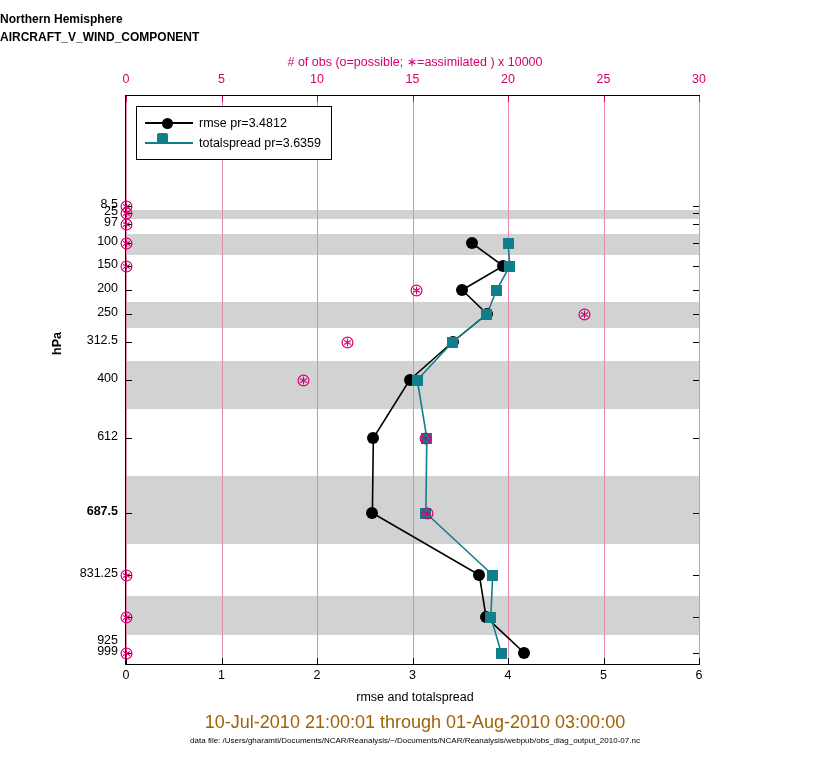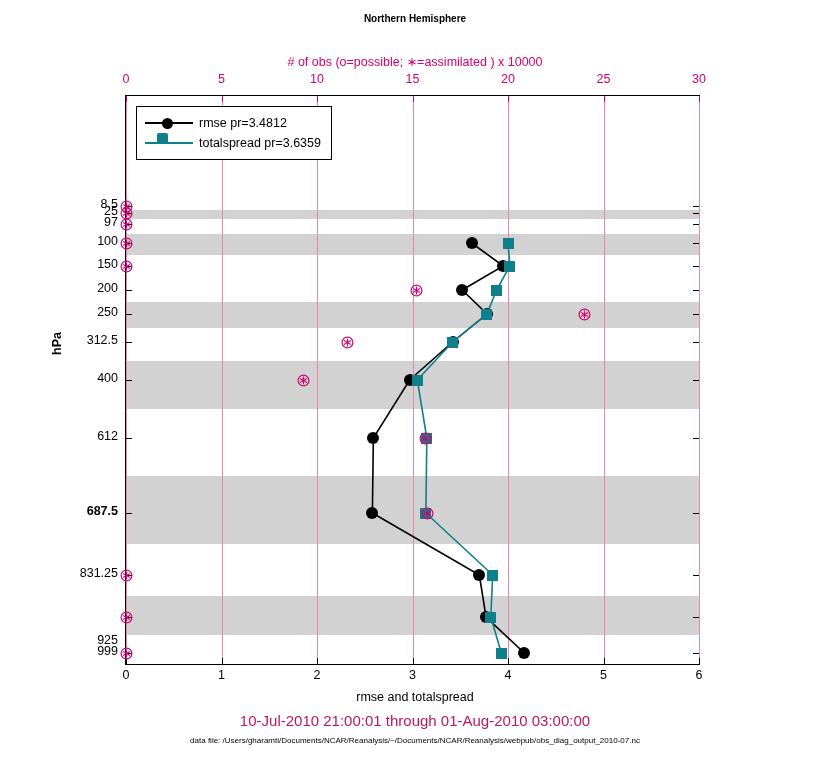--- a/index.html
+++ b/index.html
@@ -7,22 +7,22 @@
     width:830px;height:760px;
     background:#ffffff;
     font-family:"Liberation Sans", sans-serif;
     position:relative;
     overflow:hidden;
   }
   .chart-root{position:absolute;left:0;top:0;width:830px;height:760px;}
 
   
   .title-block{
-    position:absolute;left:0;top:10px;width:830px;text-align:center;
-    font-size:10px;font-weight:bold;color:#000;line-height:18px;
+    position:absolute;left:0;top:10px;width:830px;text-align:left;
+    font-size:12px;font-weight:bold;color:#000;line-height:18px;
   }
   .top-axis-label{
     position:absolute;left:0;top:54px;width:830px;text-align:center;
     font-size:12.5px;color:#d6006e;
   }
 
   
   .plot-area{
     position:absolute;
     left:125px;top:95px;
@@ -58,21 +58,21 @@
     position:absolute;left:50px;top:355px;
     font-size:12.5px;color:#000;font-weight:bold;
     transform:rotate(-90deg);transform-origin:left top;
   }
   .xlabel{
     position:absolute;left:0;top:690px;width:830px;text-align:center;
     font-size:12.5px;color:#000;
   }
   .subtitle{
     position:absolute;left:0;top:712px;width:830px;text-align:center;
-    font-size:15px;color:#be185d;
+    font-size:18px;color:#a16207;
   }
   .datafile{
     position:absolute;left:0;top:736px;width:830px;text-align:center;
     font-size:8px;color:#000;
   }
 
   
   .legend{
     position:absolute;left:10px;top:10px;
     background:#ffffff;border:1px solid #000;
@@ -94,20 +94,21 @@
   .obs svg{display:block;}
   svg.series{position:absolute;left:0;top:0;overflow:visible;}
 </style>
 </head>
 <body>
 
 <div class="chart-root">
 
   <div class="title-block">
     <div>Northern Hemisphere</div>
+    <div>AIRCRAFT_V_WIND_COMPONENT</div>
   </div>
 
   <div class="top-axis-label"># of obs (o=possible; ∗=assimilated ) x 10000</div>
 
   <div class="ylabel">hPa</div>
   <div class="xlabel">rmse and totalspread</div>
   <div class="subtitle">10-Jul-2010 21:00:01 through 01-Aug-2010 03:00:00</div>
   <div class="datafile">data file: /Users/gharamti/Documents/NCAR/Reanalysis/~/Documents/NCAR/Reanalysis/webpub/obs_diag_output_2010-07.nc</div>
 
   <div class="plot-area" id="plot">

